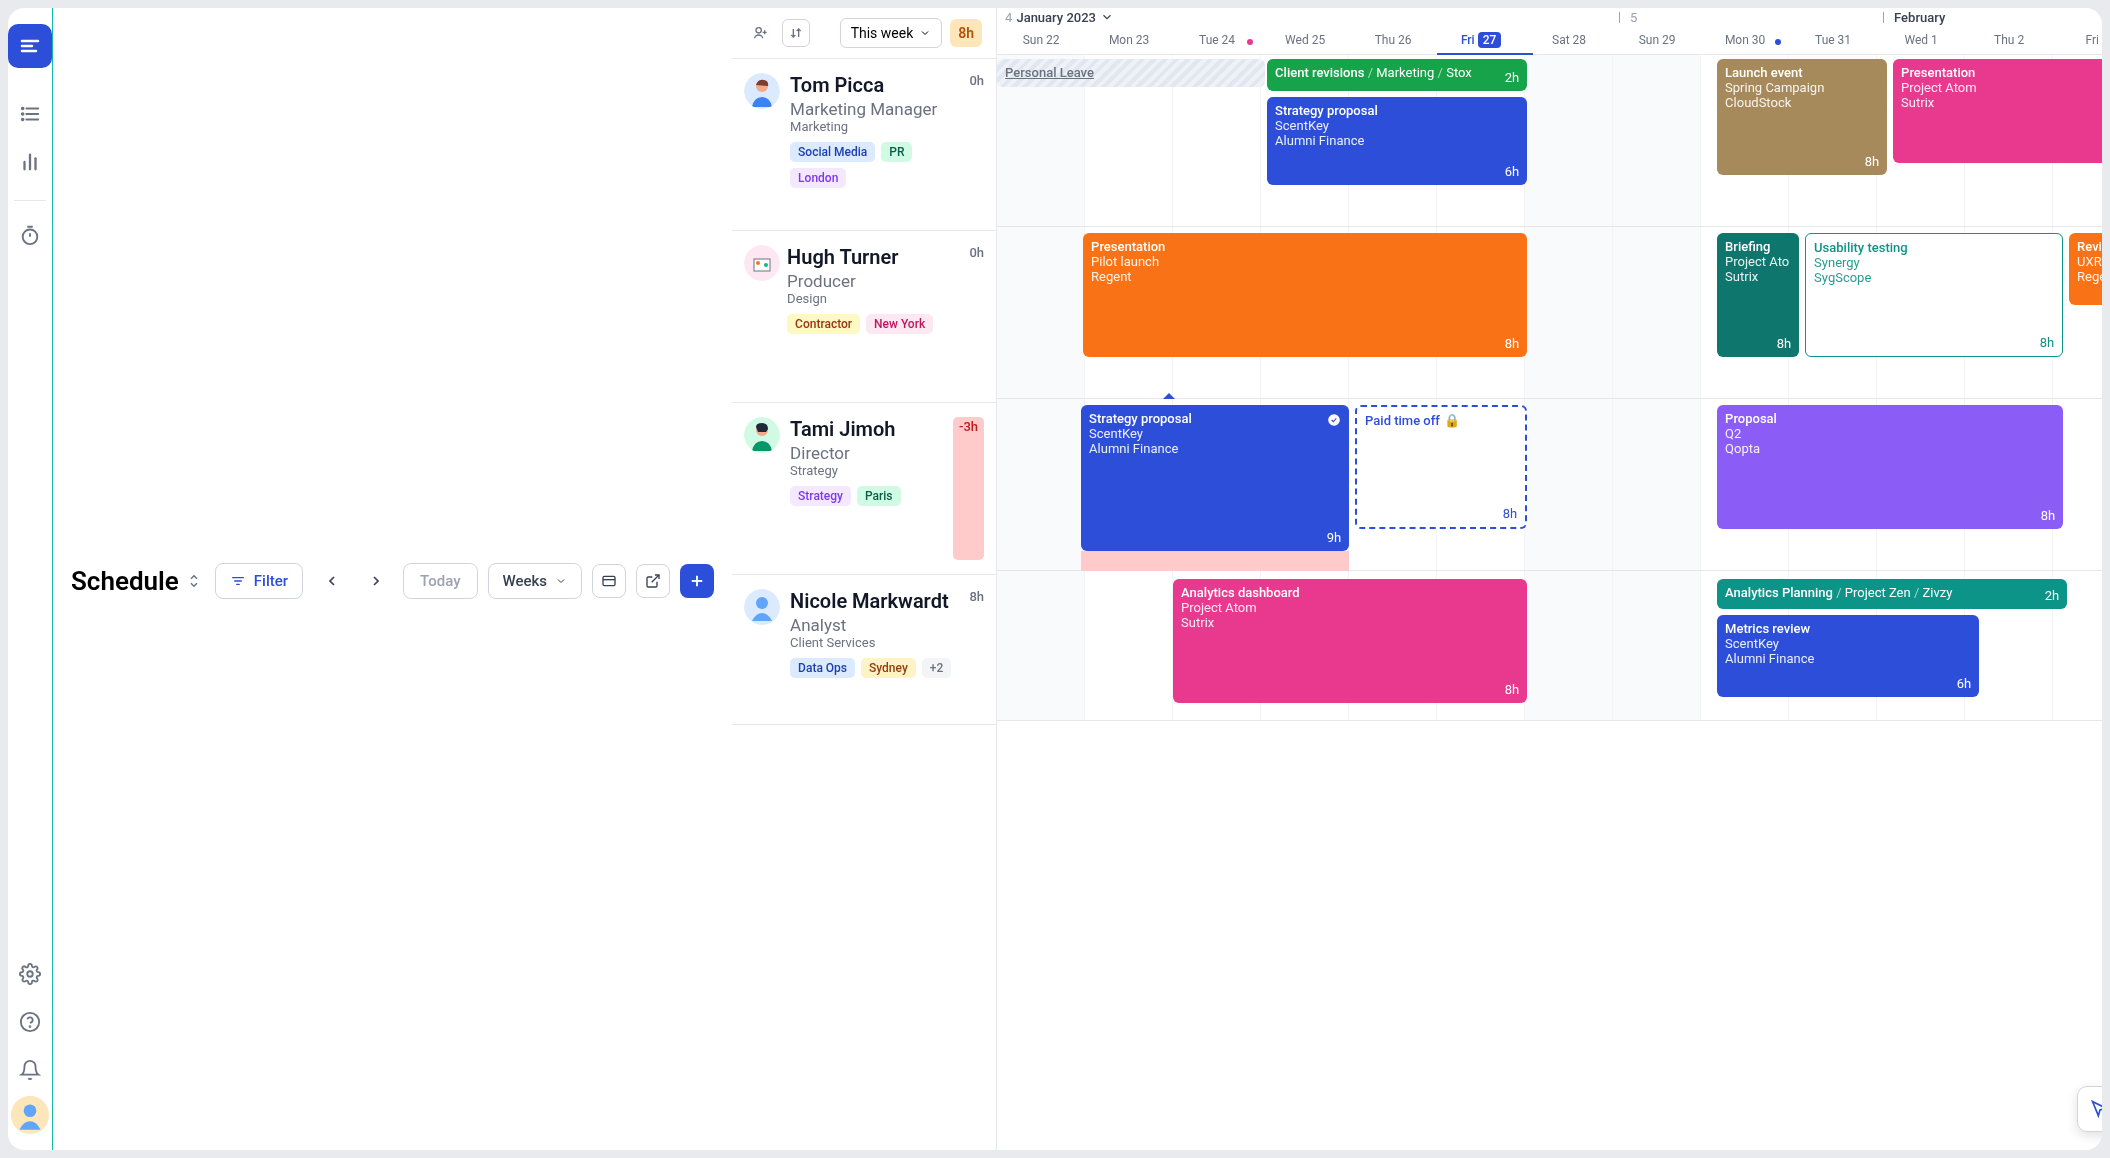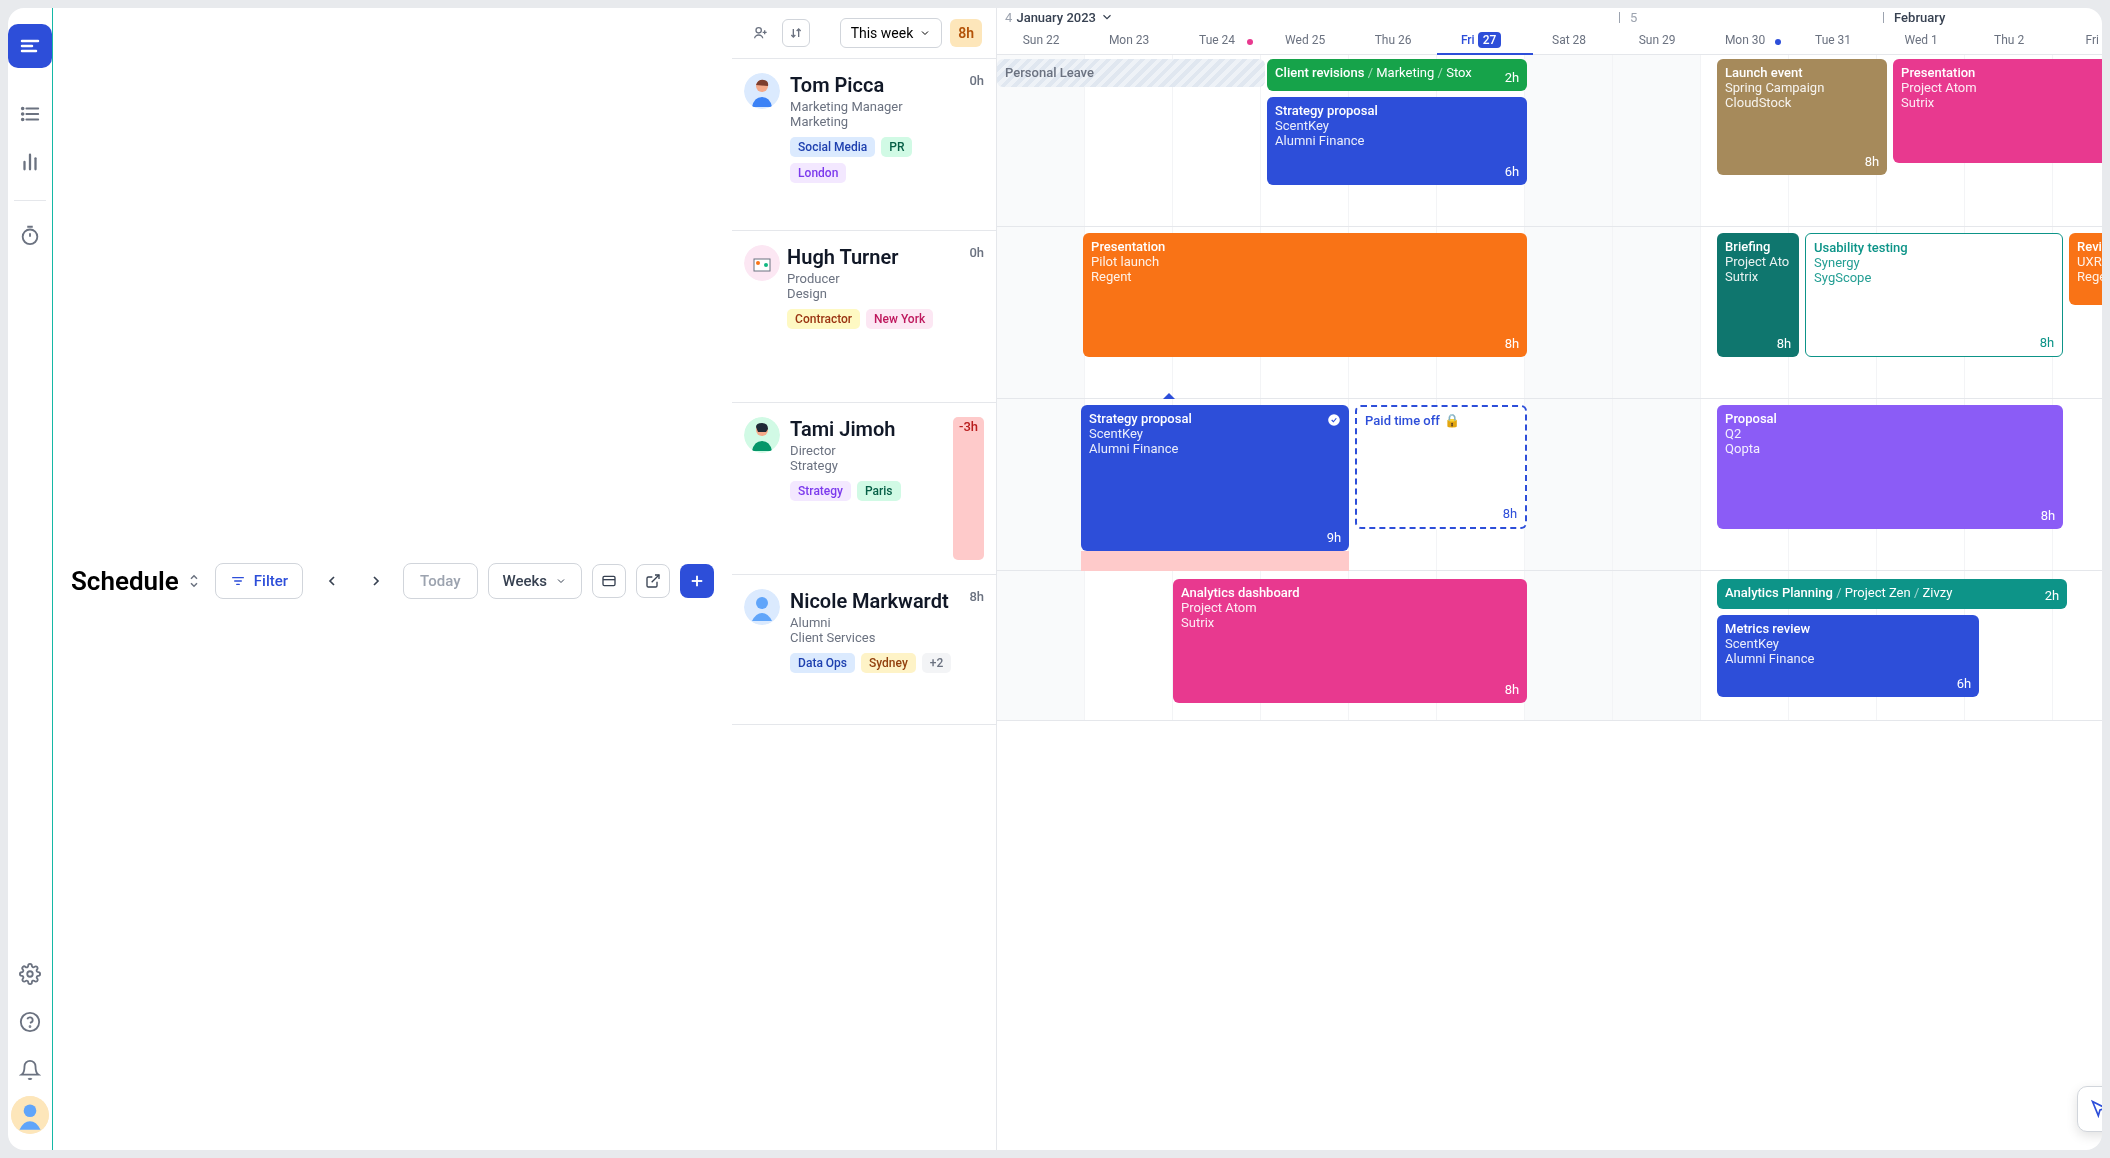--- a/index.html
+++ b/index.html
@@ -31,21 +31,21 @@
 .sb-hicon{width:28px;height:28px;border:1px solid #d1d5db;border-radius:6px;display:flex;align-items:center;justify-content:center;cursor:pointer;color:#6b7280}
 .sb-hicon.nb{border:none}
 .sb-hicon svg{width:16px;height:16px}
 .thisweek{margin-left:auto;border:1px solid #d1d5db;border-radius:6px;padding:6px 10px;display:flex;align-items:center;gap:6px;font-size:14px;background:#fff;cursor:pointer}
 .hours-badge{background:#fde6ba;color:#b45309;font-size:14px;font-weight:600;padding:6px 8px;border-radius:6px}
 .person{border-bottom:1px solid #e5e7eb;padding:14px 12px;display:flex;gap:10px}
 .avatar{width:36px;height:36px;border-radius:50%;flex-shrink:0;overflow:hidden;display:flex;align-items:center;justify-content:center}
 .avatar svg{width:36px;height:36px}
 .pinfo{flex:1;min-width:0}
 .pname{font-weight:600;font-size:20px;color:#111827}
-.prole{font-size:13px;color:#6b7280;margin-top:2px}
+.prole{font-size:17px;color:#6b7280;margin-top:2px}
 .pdept{font-size:13px;color:#6b7280}
 .ptags{display:flex;gap:6px;flex-wrap:wrap;margin-top:8px}
 .tag{font-size:12px;padding:3px 8px;border-radius:5px;font-weight:500}
 .phours{font-size:13px;color:#6b7280;font-weight:500;margin-left:auto}
 .phours.neg{background:#fecaca;color:#b91c1c;padding:2px 6px;border-radius:5px}
 .timeline{flex:1;overflow:hidden;position:relative}
 .tl-header{border-bottom:1px solid #e5e7eb;position:relative;height:47px}
 .month-row{display:flex;font-size:13px;color:#374151;padding-left:6px;height:18px}
 .month-seg{display:flex;align-items:center;gap:4px}
 .divline{width:1px;height:11px;background:#9ca3af;margin-right:6px}
@@ -287,21 +287,21 @@
             <div class="person" style="height: 150px;">
               <div class="avatar">
                 <svg viewBox="0 0 36 36">
                   <circle cx="18" cy="18" r="18" fill="#dbeafe"></circle>
                   <circle cx="18" cy="14" r="6" fill="#60a5fa"></circle>
                   <path d="M8 32 Q12 24 18 24 Q24 24 28 32" fill="#60a5fa"></path>
                 </svg>
               </div>
               <div class="pinfo">
                 <div class="pname">Nicole Markwardt</div>
-                <div class="prole">Alumni</div>
+                <div class="prole">Analyst</div>
                 <div class="pdept">Client Services</div>
                 <div class="ptags">
                   <span class="tag" style="background:#dbeafe;color:#1e40af">Data Ops</span>
                   <span class="tag" style="background:#fef3c7;color:#92400e">Sydney</span>
                   <span class="tag" style="background:#f3f4f6;color:#6b7280">+2</span>
                 </div>
               </div>
               <div class="phours">8h</div>
             </div>
           </div>
@@ -353,21 +353,21 @@
                 <div class="gcell"></div>
                 <div class="gcell"></div>
                 <div class="gcell weekend"></div>
                 <div class="gcell weekend"></div>
                 <div class="gcell"></div>
                 <div class="gcell"></div>
                 <div class="gcell"></div>
                 <div class="gcell"></div>
                 <div class="gcell"></div>
               </div>
-              <div class="block leave" style="left: 0px; top: 4px; width: 268px; height: 28px;">
+              <div class="block leave" style="left: 0px; top: 4px; width: 268px; height: 28px; text-decoration: underline;">
                 <div class="btitle">Personal Leave</div>
               </div>
               <div class="block" style="background: rgb(22, 163, 74); left: 270px; top: 4px; width: 260px; height: 32px;"><span class="btitle">Client revisions</span> <span class="sep">/</span> <span>Marketing</span> <span class="sep">/</span> <span>Stox</span><div class="bhours">2h</div></div>
               <div class="block" style="background: rgb(45, 78, 217); left: 270px; top: 42px; width: 260px; height: 88px;">
                 <div class="btitle">Strategy proposal</div>
                 <div class="bline">ScentKey</div>
                 <div class="bline">Alumni Finance</div>
                 <div class="bhours">6h</div>
               </div>
               <div class="block" style="background: rgb(166, 138, 91); left: 720px; top: 4px; width: 170px; height: 116px;">

